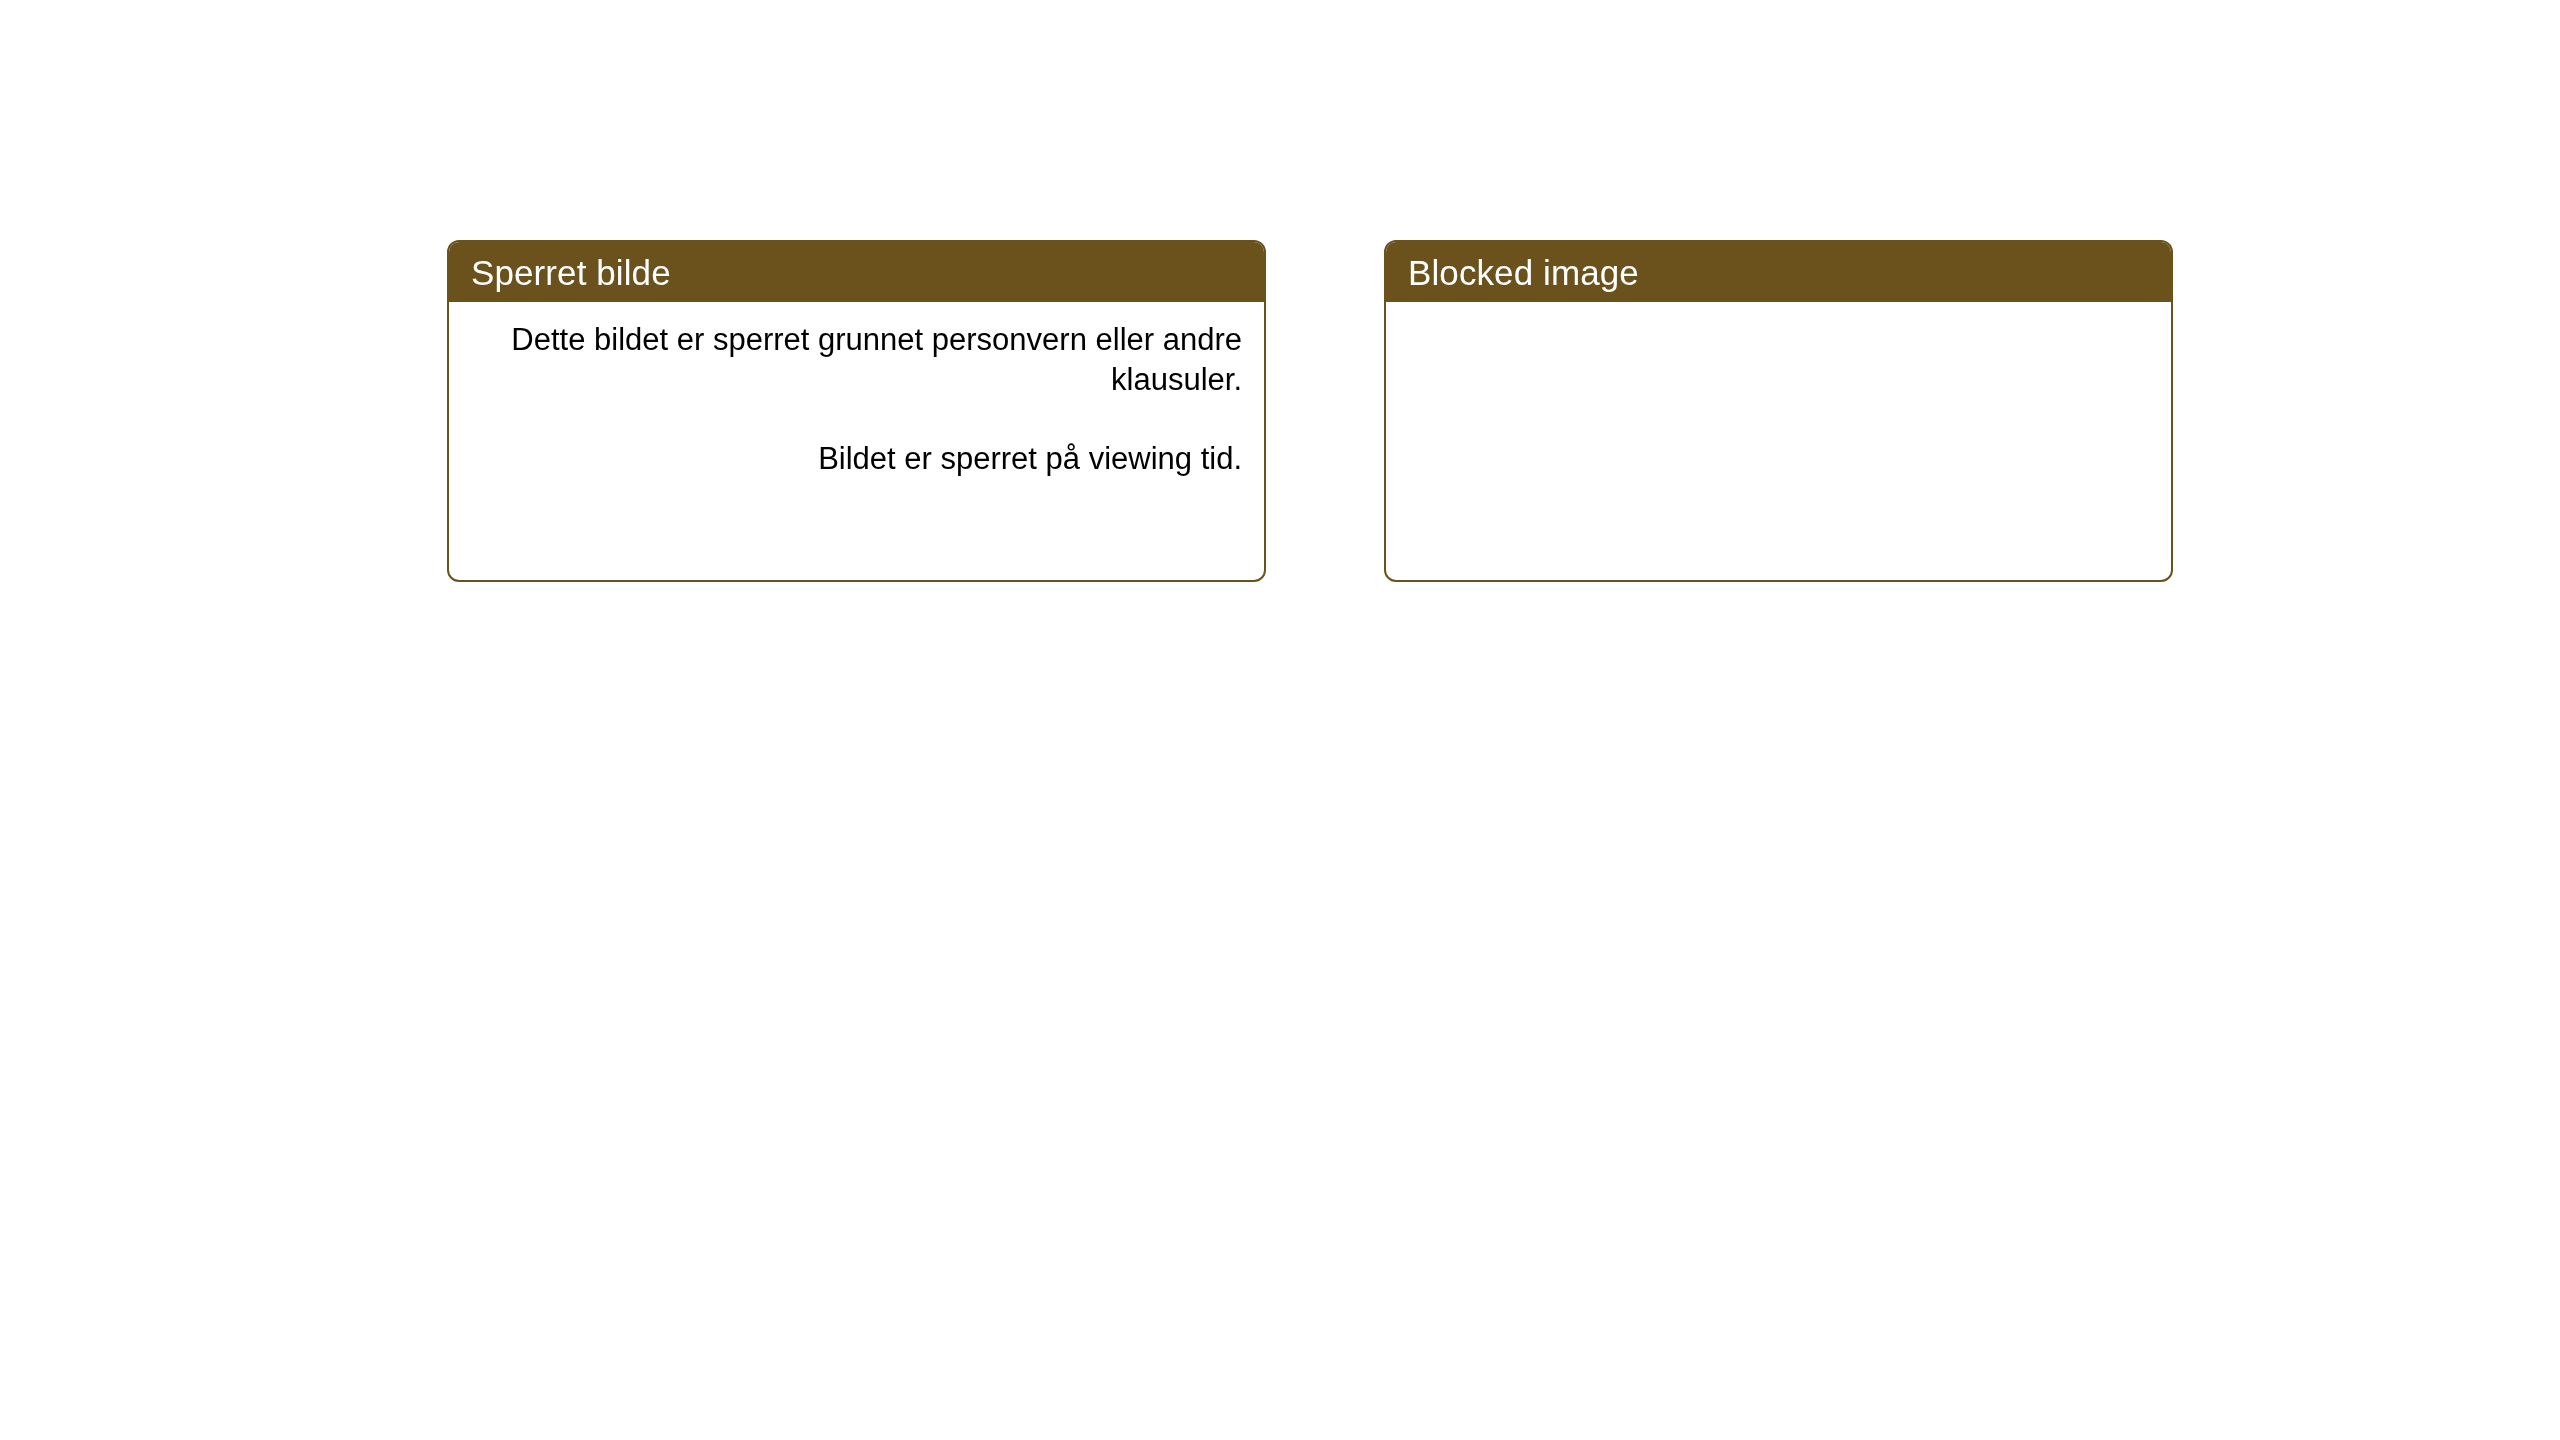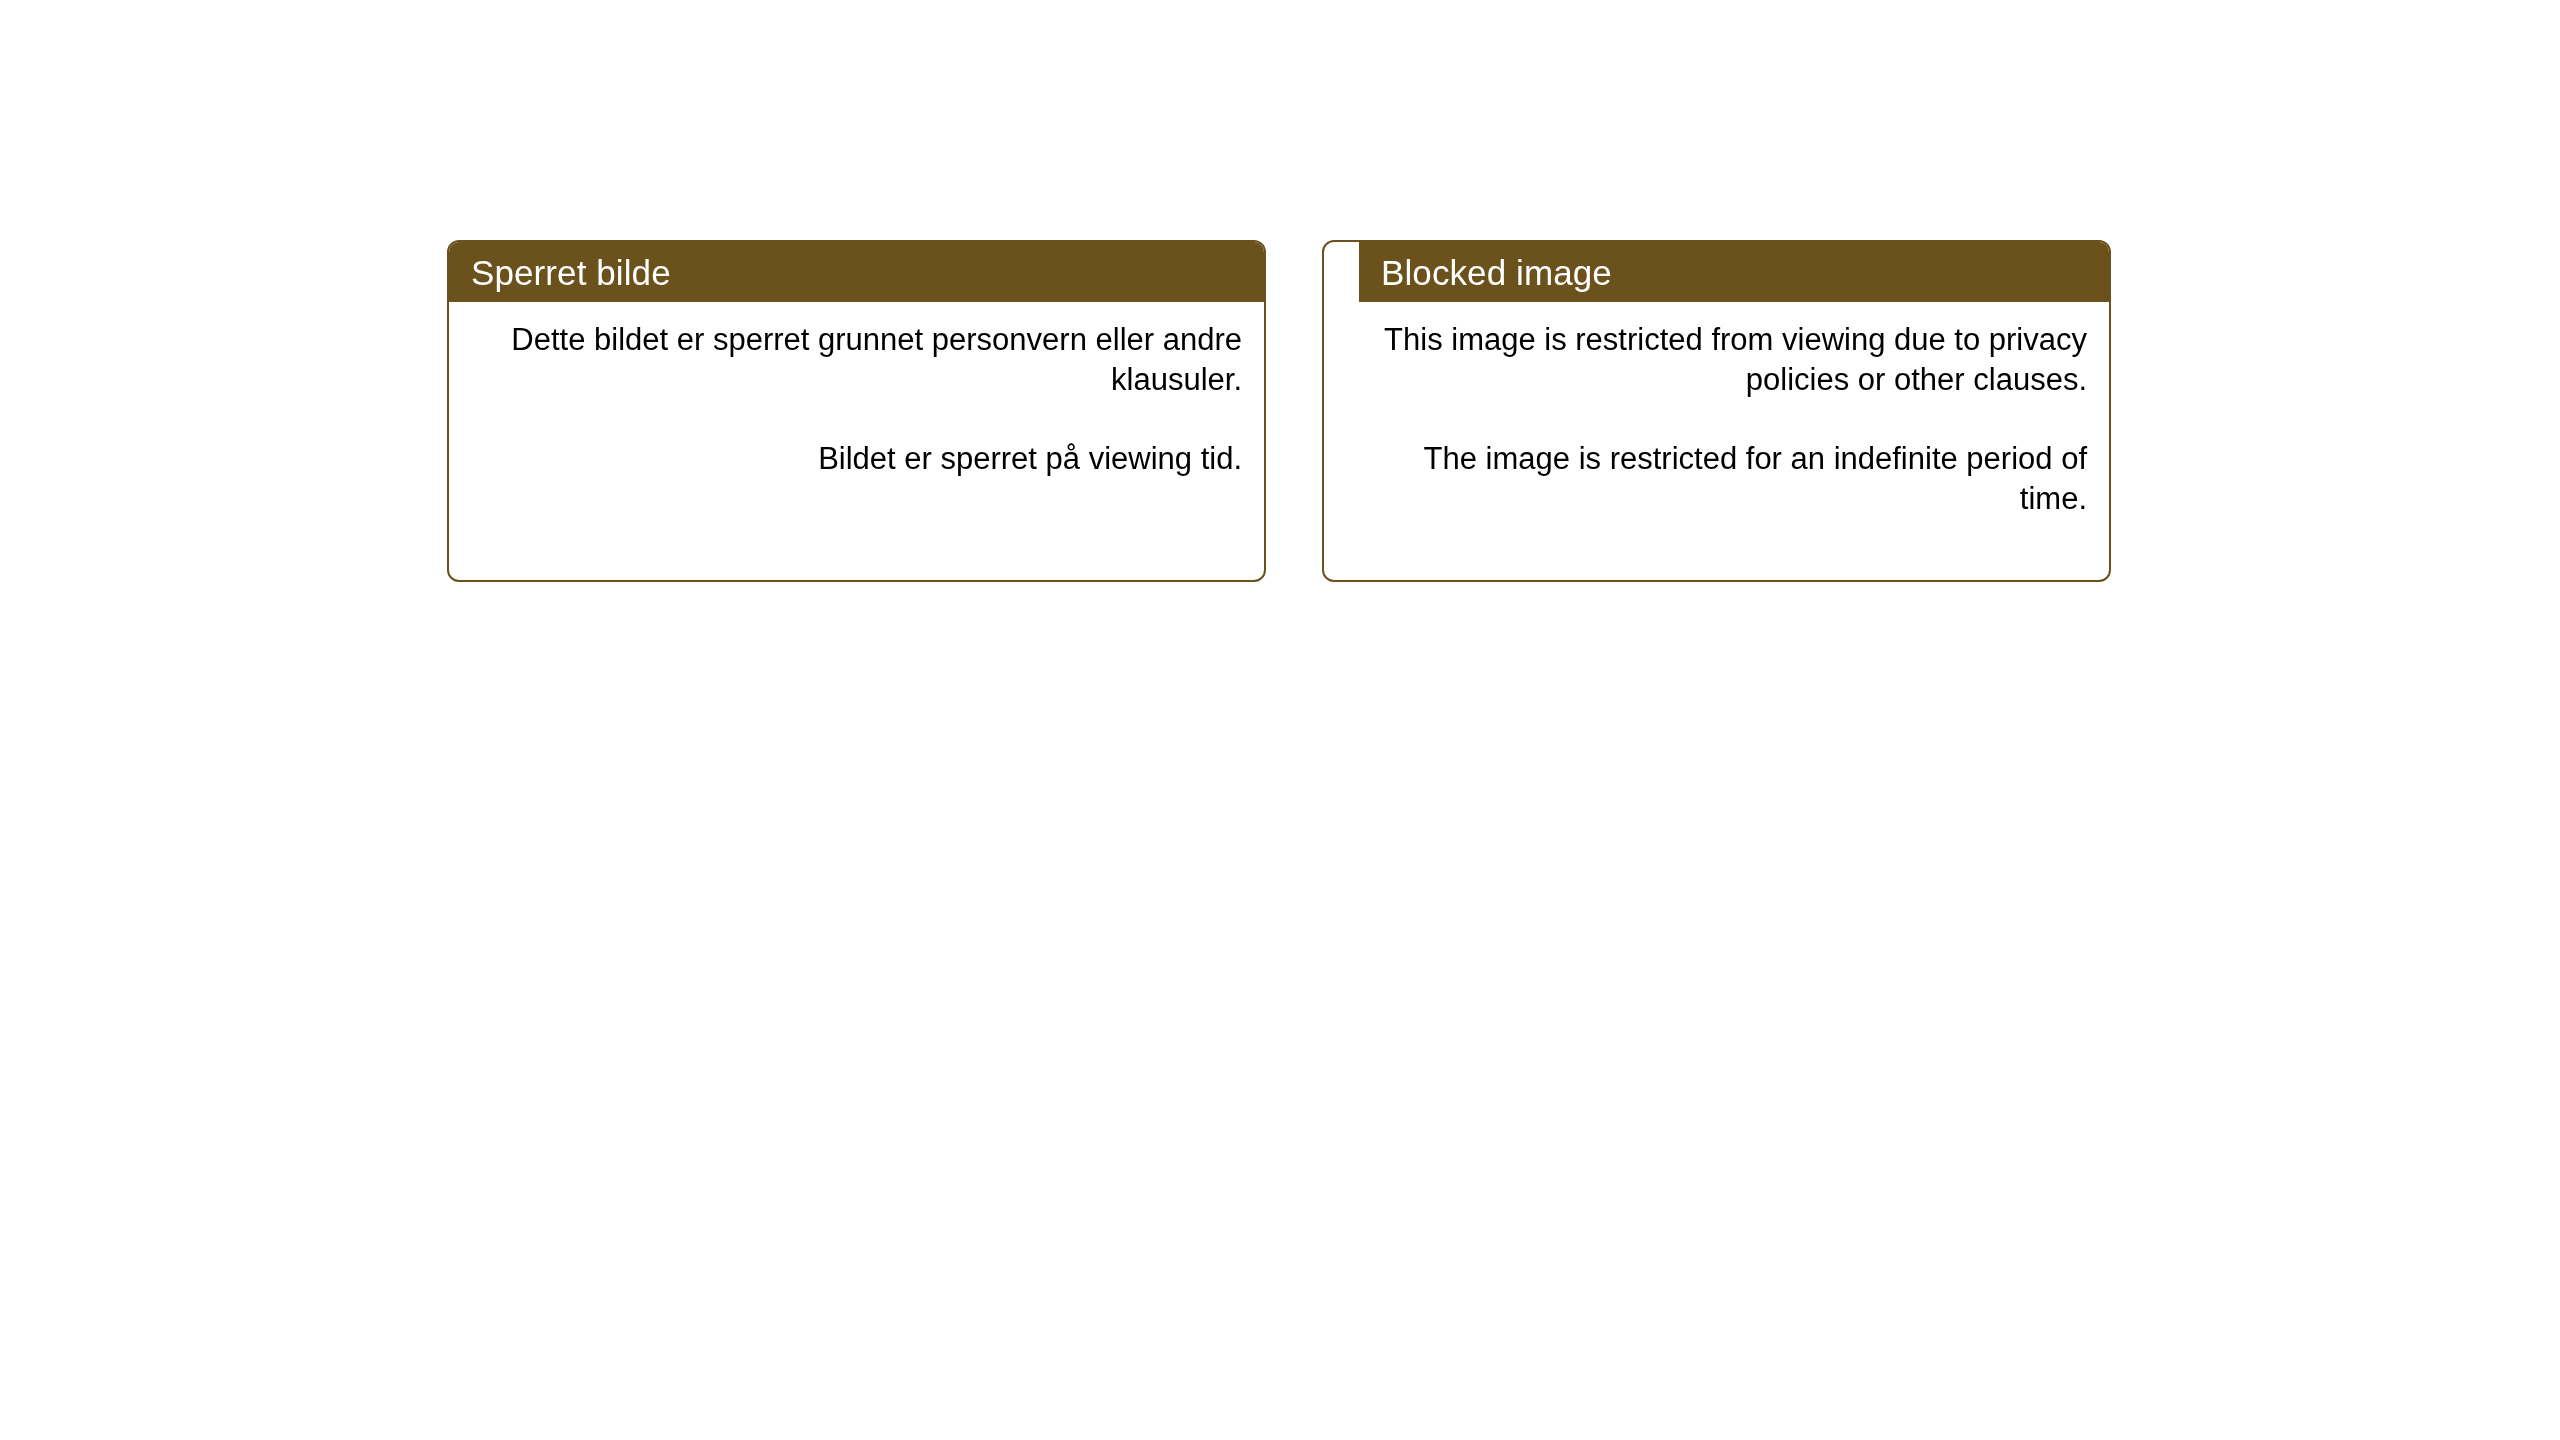--- a/index.html
+++ b/index.html
@@ -32,24 +32,23 @@
     overflow: hidden;
   }
 
   .notice-card.card-no {
     left: 447px;
     width: 819px;
     height: 342px;
   }
 
   .notice-card.card-en {
-    left: 1322px;
+    left: 1384px;
     width: 789px;
     height: 342px;
-    padding-left: 35px;
   }
 
   .card-header {
     height: 60px;
     background: #6b521d;
     display: flex;
     align-items: center;
     padding: 0 0 0 22px;
     box-sizing: border-box;
   }
@@ -93,19 +92,15 @@
     <div class="card-body">
       <p class="card-paragraph">Dette bildet er sperret grunnet personvern eller andre klausuler.</p>
       <p class="card-paragraph spaced">Bildet er sperret på viewing tid.</p>
     </div>
   </section>
 
   <section class="notice-card card-en">
     <header class="card-header">
       <h2 class="card-header-title">Blocked image</h2>
     </header>
-    <div class="card-body">
-      <p class="card-paragraph">This image is restricted from viewing due to privacy policies or other clauses.</p>
-      <p class="card-paragraph spaced">The image is restricted for an indefinite period of time.</p>
-    </div>
   </section>
 
 </div>
 
 </body></html>

